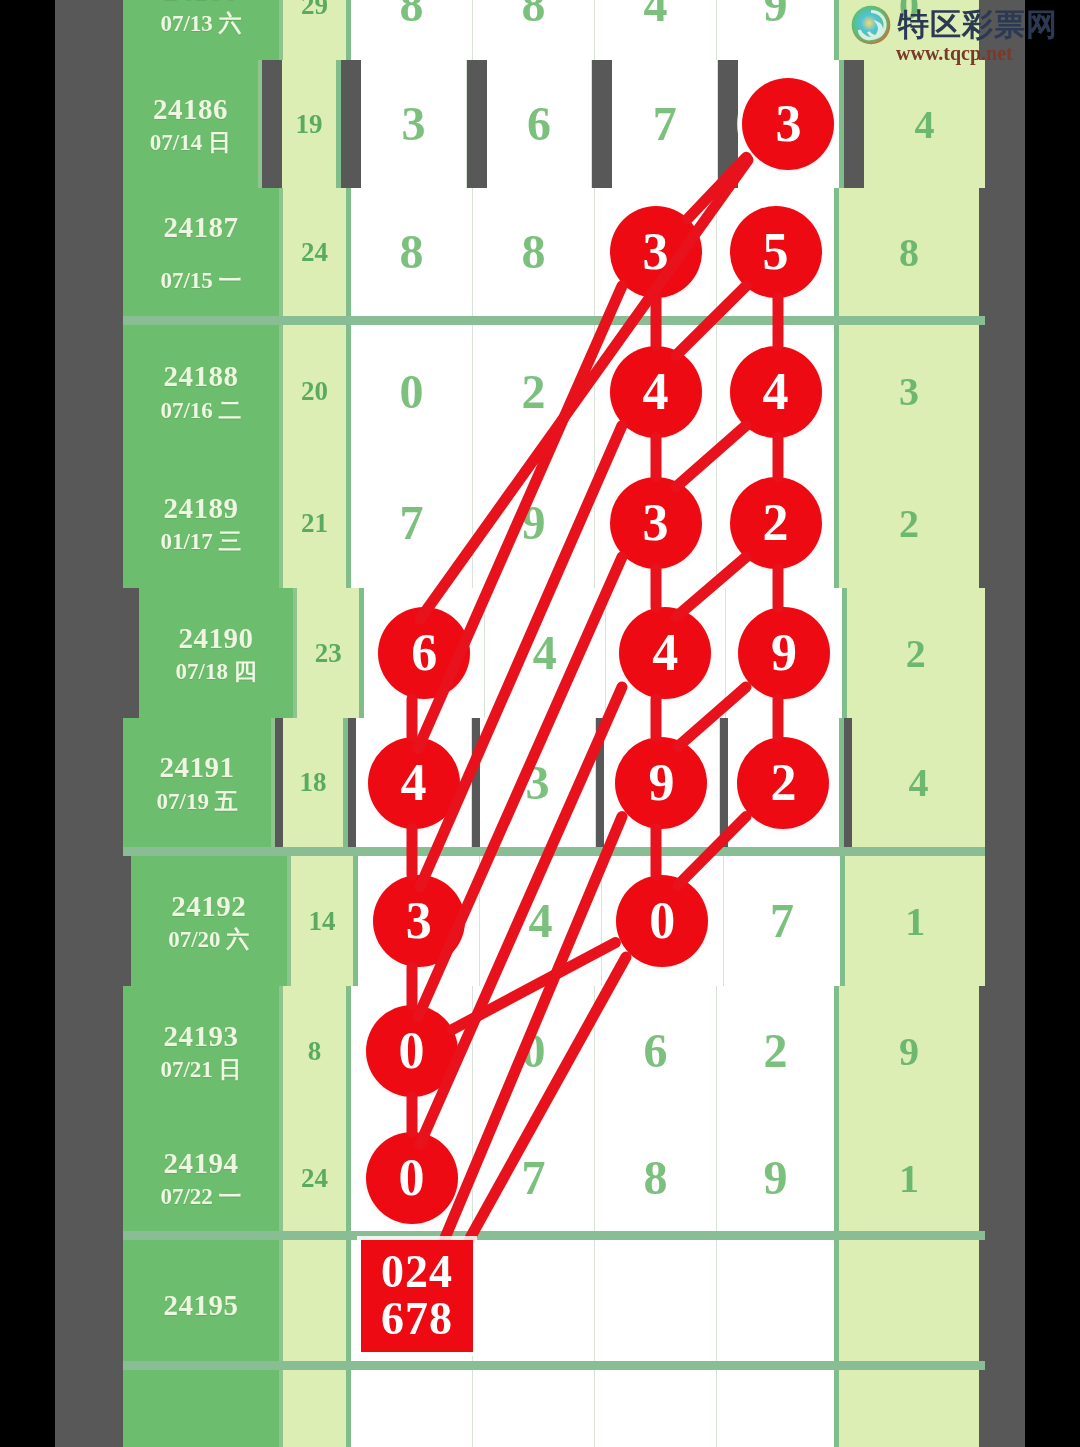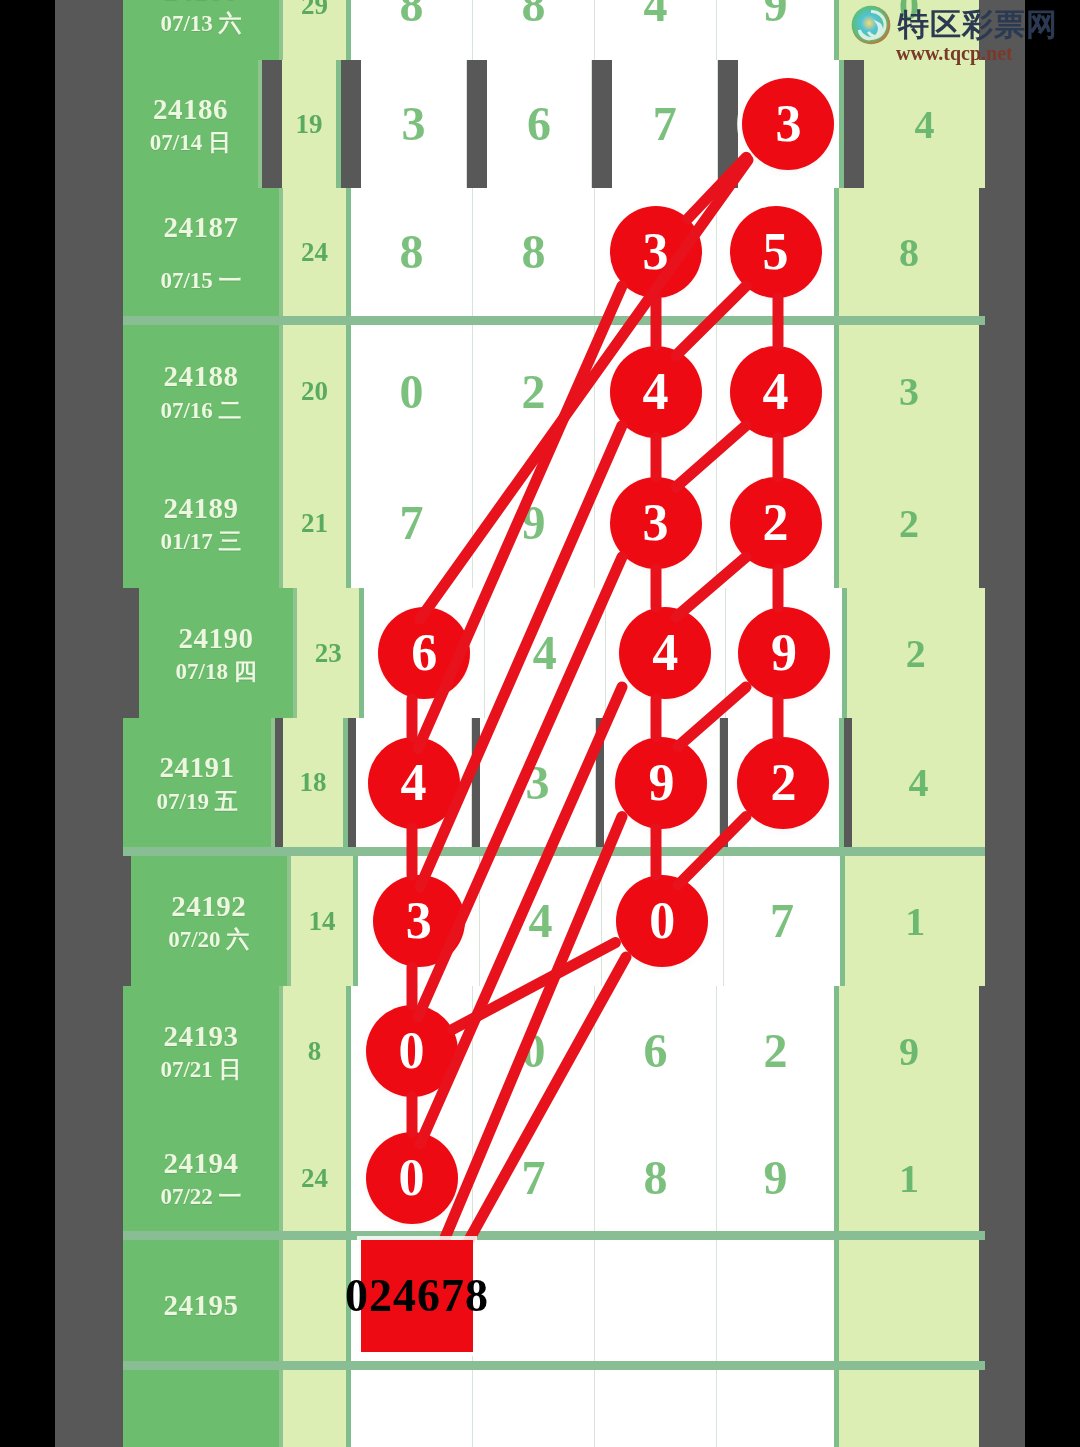--- a/index.html
+++ b/index.html
@@ -43,22 +43,22 @@
   .ball{position:relative;width:92px;height:92px;border-radius:50%;background:#ee0a13;
         display:flex;align-items:center;justify-content:center;
         color:#ffffff;font-size:52px;font-weight:bold;line-height:1;
         box-shadow:0 0 0 5px rgba(255,255,255,.75), 0 2px 5px rgba(0,0,0,.18);
         z-index:3;}
 
   
   .sep{position:absolute;left:0;width:862px;height:9px;background:#89bd93;z-index:4;}
 
   
-  .predbox{position:absolute;background:#ee0a13;color:#000000;
-           display:flex;flex-direction:row;align-items:center;justify-content:center;
+  .predbox{position:absolute;background:#ee0a13;color:#ffffff;
+           display:flex;flex-direction:column;align-items:center;justify-content:center;
            font-size:46px;font-weight:bold;line-height:1.02;letter-spacing:1px;
            box-shadow:0 0 0 4px rgba(255,255,255,.85);z-index:6;}
 
   
   #lines{position:absolute;left:0;top:0;width:862px;height:1447px;z-index:5;pointer-events:none;}
 
   
   #wm{position:absolute;right:22px;top:4px;display:flex;flex-direction:column;
       align-items:flex-start;z-index:20;}
   #wm .wmtop{display:flex;align-items:center;}

